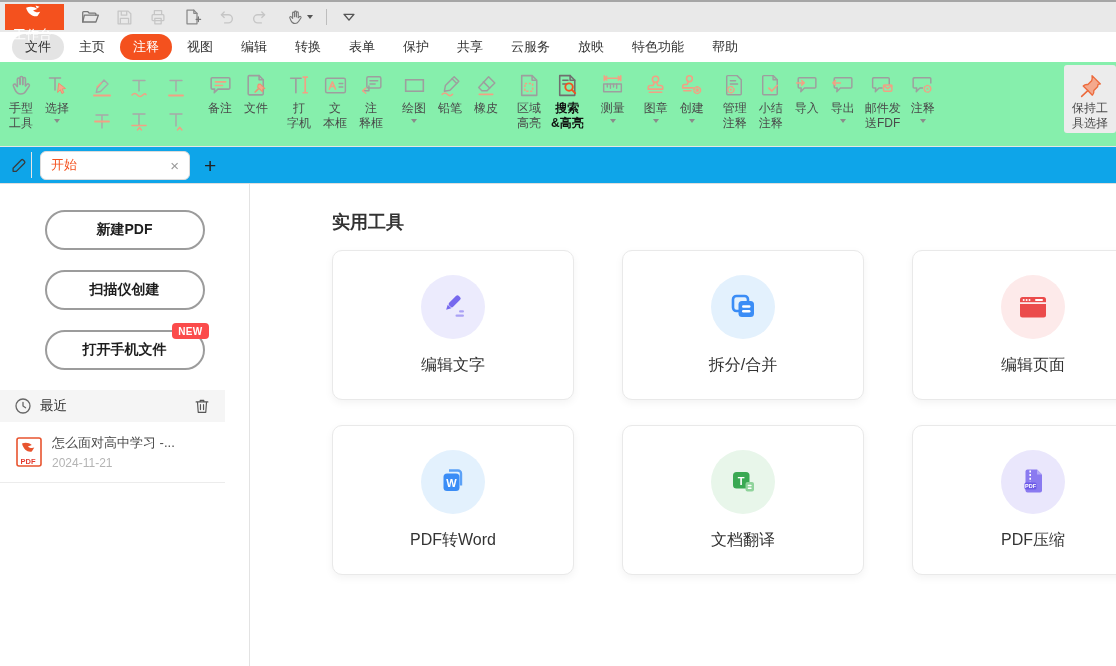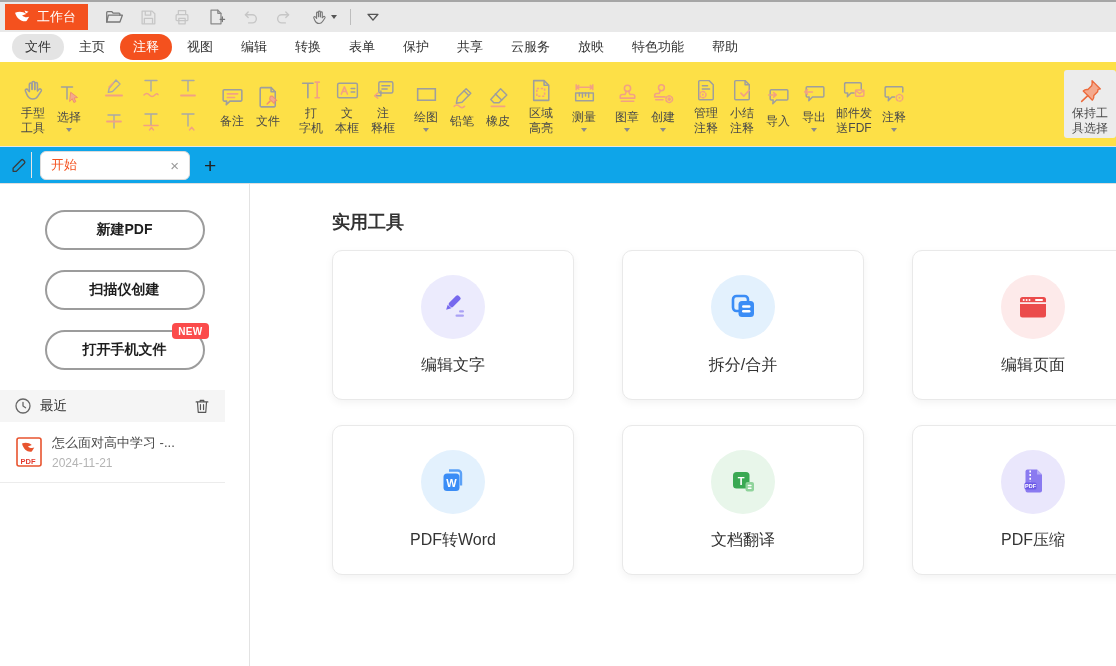--- a/index.html
+++ b/index.html
@@ -4,37 +4,37 @@
 <style>
   * { margin:0; padding:0; box-sizing:border-box; }
   html,body { width:1116px; height:666px; overflow:hidden; background:#fff;
     font-family:"Liberation Sans","DejaVu Sans",sans-serif; }
   .app { width:1116px; height:666px; display:flex; flex-direction:column; overflow:hidden; }
 
   
   .titlebar { height:32px; background:#e9e9e9; border-top:2px solid #a6a6a6;
     display:flex; align-items:center; position:relative; flex:0 0 auto; }
   .ws-btn { height:26px; margin-left:5px; padding:0 12px 0 8px; background:#f4511e;
-    color:#fff; font-size:13px; display:flex; align-items:center; gap:6px; cursor:pointer; }
+    color:#fff; font-size:13px; display:flex; align-items:center; gap:6px; cursor:pointer;flex-direction:column; }
   .qa { display:flex; align-items:center; margin-left:14px; gap:10px; }
   .qa-btn { width:24px; height:24px; display:flex; align-items:center; justify-content:center; }
   .tb-sep { width:1px; height:16px; background:#bdbdbd; }
   .win-title { position:absolute; left:0; right:0; text-align:center; font-size:12.5px; color:#333; pointer-events:none; }
   .caret-s { width:0; height:0; border-left:3.5px solid transparent; border-right:3.5px solid transparent;
     border-top:4px solid #555; display:inline-block; margin-left:2px; }
 
   
   .menubar { height:30px; background:#fff; display:flex; align-items:center; padding-left:12px; gap:2px; flex:0 0 auto; }
   .menu-item { font-size:13px; color:#333; padding:4px 13px; border-radius:14px; cursor:pointer; white-space:nowrap; }
   .menu-item.file { background:#e4e4e4; }
   .menu-item.active { background:#f4511e; color:#fff; }
 
   
-  .ribbon { height:85px; background:#fde047; border-bottom:1px solid #e6e6e6;
-    display:flex; align-items:center; padding:3px 0 3px 15px; overflow:hidden; flex:0 0 auto; }
+  .ribbon { height:85px; background:#86efac; border-bottom:1px solid #e6e6e6;
+    display:flex; align-items:flex-start; padding:3px 0 3px 3px; overflow:hidden; flex:0 0 auto; }
   .rb { display:flex; flex-direction:column; align-items:center; justify-content:flex-start;
     padding:4px 4px 2px; min-width:36px; border-radius:3px; cursor:pointer; }
   .rb-ic { height:32px; display:flex; align-items:center; justify-content:center; }
   .rb-lb { font-size:12px; line-height:15px; color:#4a4a4a; text-align:center; white-space:pre-line; }
   .rb-lb.strong { color:#111; font-weight:bold; }
   .rb .cr { width:0; height:0; border-left:3.5px solid transparent; border-right:3.5px solid transparent;
     border-top:4px solid #8a8a8a; margin-top:3px; }
   .rb.keep { margin-left:auto; background:#ececec; min-width:52px; max-width:56px; }
   .rsep { width:1px; background:#e3e3e3; margin:8px 3px; }
   .mgrid { display:grid; grid-template-columns:repeat(3,35px); grid-template-rows:31px 31px;
@@ -341,20 +341,33 @@
         <svg width="27" height="27" viewBox="0 0 26 26" fill="none" stroke="#9e9e9e" stroke-width="1.5" stroke-linejoin="round">
           <path d="M5.5 3.5h10l4.5 4.5v14.5h-14.5z"></path>
             <path d="M15.5 3.5V8H20"></path>
           <rect x="8.5" y="11" width="7.5" height="7.5" stroke="#f2a184" stroke-dasharray="2.2 1.6"></rect>
         </svg>
       </span>
       <span class="rb-lb">区域
 高亮</span>
     </div>
 
+    <div class="rb">
+      <span class="rb-ic">
+        <svg width="27" height="27" viewBox="0 0 26 26" fill="none" stroke="#6f6f6f" stroke-width="1.5" stroke-linecap="round" stroke-linejoin="round">
+          <path d="M5.5 3.5h10l4.5 4.5v14.5h-14.5z"></path>
+            <path d="M15.5 3.5V8H20"></path>
+          <path d="M8.5 8h5M8.5 11.5h3.5"></path>
+          <circle cx="14.5" cy="14.5" r="3.6" stroke="#f4511e" stroke-width="1.8"></circle>
+          <path d="M17.2 17.2l3.2 3.2" stroke="#f4511e" stroke-width="1.8"></path>
+        </svg>
+      </span>
+      <span class="rb-lb strong">搜索
+&amp;高亮</span>
+    </div>
 
     <div class="rsep"></div>
 
     <div class="rb">
       <span class="rb-ic">
         <svg width="27" height="27" viewBox="0 0 26 26" fill="none" stroke="#f2a184" stroke-width="1.4" stroke-linecap="round" stroke-linejoin="round">
           <path d="M5 3.5v5M21 3.5v5M5 6h16M7.5 4.2L5 6l2.5 1.8M18.5 4.2L21 6l-2.5 1.8"></path>
           <rect x="4.5" y="11.5" width="17" height="7.5" stroke="#9e9e9e"></rect>
           <path d="M8 11.5v3M11 11.5v4.2M14 11.5v3M17 11.5v4.2" stroke="#9e9e9e"></path>
         </svg>

